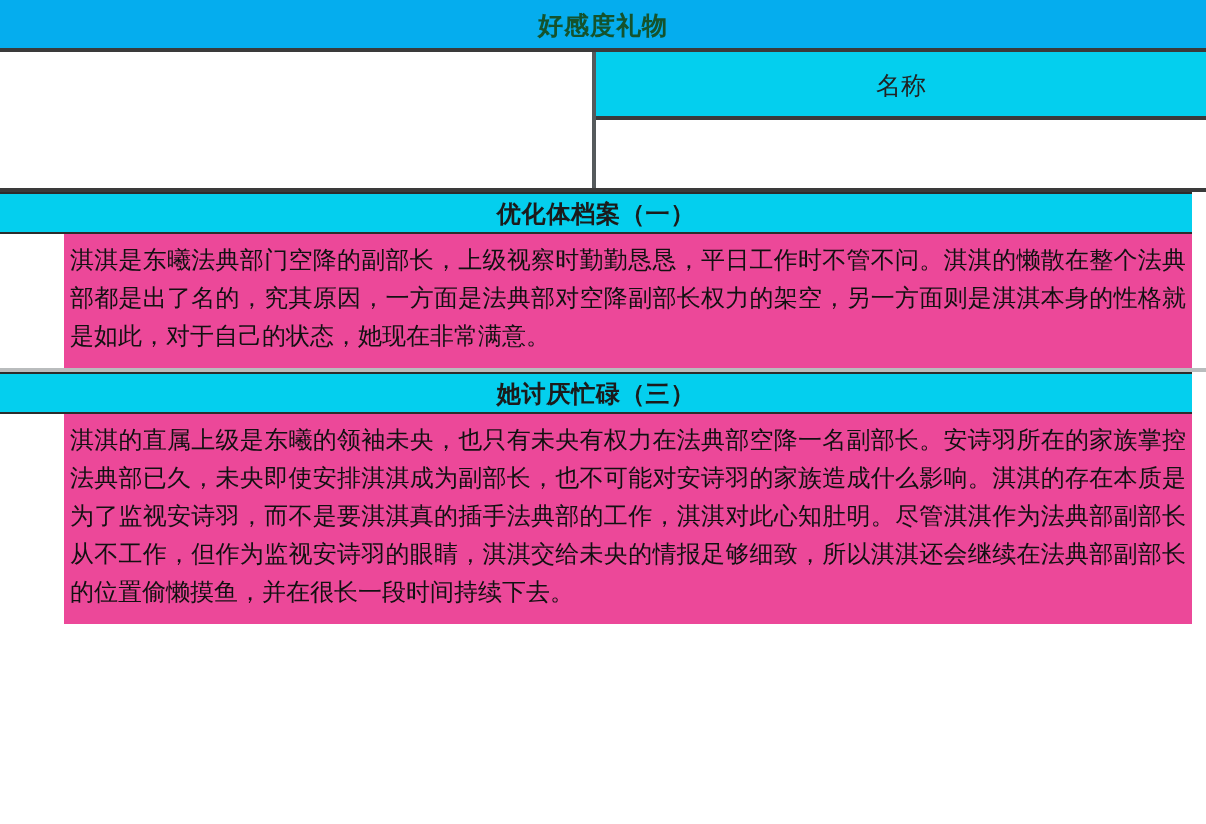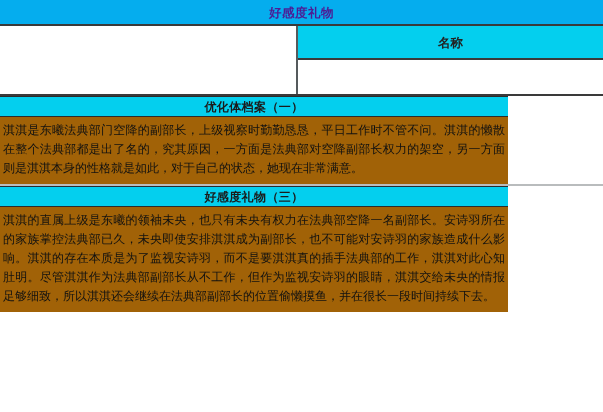--- a/index.html
+++ b/index.html
@@ -21,21 +21,21 @@
     width: 603px;
     box-sizing: border-box;
     background: #ffffff;
   }
 
   
   .title-bar {
     height: 26px;
     line-height: 26px;
     background: #05ADEE;
-    color: #4c1d95;
+    color: #14532d;
     text-align: center;
     font-size: 12.5px;
     font-weight: bold;
     letter-spacing: 0.5px;
     border-bottom: 2px solid #3a3a3a;
     box-sizing: border-box;
   }
 
   
   .gift-table {
@@ -68,32 +68,32 @@
     background: #ffffff;
     box-sizing: border-box;
   }
   .cell-name-head {
     height: 34px;
     line-height: 34px;
     background: #04CFEE;
     color: #222222;
     text-align: center;
     font-size: 12.5px;
-    font-weight: bold;
+    font-weight: normal;
     box-sizing: border-box;
     border-bottom: 2px solid #3a3a3a;
   }
   .cell-name-body {
     height: 32px;
     background: #ffffff;
     box-sizing: border-box;
   }
 
   
-  .section { width: 508px; box-sizing: border-box; }
+  .section { width: 596px; box-sizing: border-box; }
 
   .section-header {
     height: 21px;
     line-height: 21px;
     background: #04CFEE;
     color: #1b1b1b;
     text-align: center;
     font-size: 12px;
     font-weight: bold;
     letter-spacing: 0.4px;
@@ -103,22 +103,23 @@
   }
 
   .section-body {
     box-sizing: border-box;
     padding: 4px 3px 6px 3px;
     font-size: 12px;
     line-height: 19px;
     color: #111111;
     text-align: justify;
     text-justify: inter-ideograph;
-    background: #a16207;
+    background: #ec4899;
     word-break: break-all;
+    margin-left: 32px;
   }
 
   .sep {
     height: 1px;
     background: #b9bcbd;
     width: 603px;
   }
 </style>
 </head>
 <body>
@@ -144,17 +145,17 @@
   </div>
 
   <div class="sep"></div>
 
   <div class="section">
   </div>
 
   <div class="sep"></div>
 
   <div class="section">
-    <div class="section-header">好感度礼物（三）</div>
+    <div class="section-header">她讨厌忙碌（三）</div>
     <div class="section-body">淇淇的直属上级是东曦的领袖未央，也只有未央有权力在法典部空降一名副部长。安诗羽所在的家族掌控法典部已久，未央即使安排淇淇成为副部长，也不可能对安诗羽的家族造成什么影响。淇淇的存在本质是为了监视安诗羽，而不是要淇淇真的插手法典部的工作，淇淇对此心知肚明。尽管淇淇作为法典部副部长从不工作，但作为监视安诗羽的眼睛，淇淇交给未央的情报足够细致，所以淇淇还会继续在法典部副部长的位置偷懒摸鱼，并在很长一段时间持续下去。</div>
   </div>
 
 </div>
 
 </body></html>

